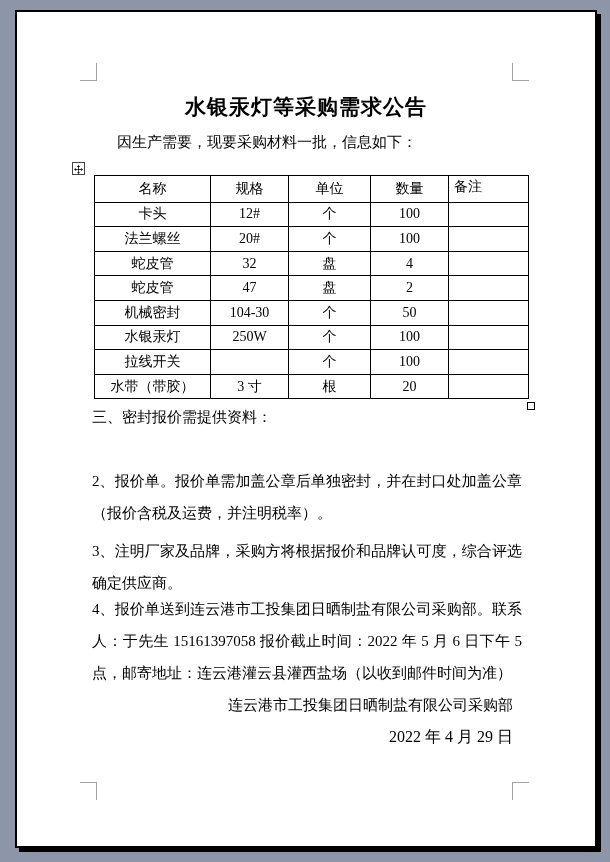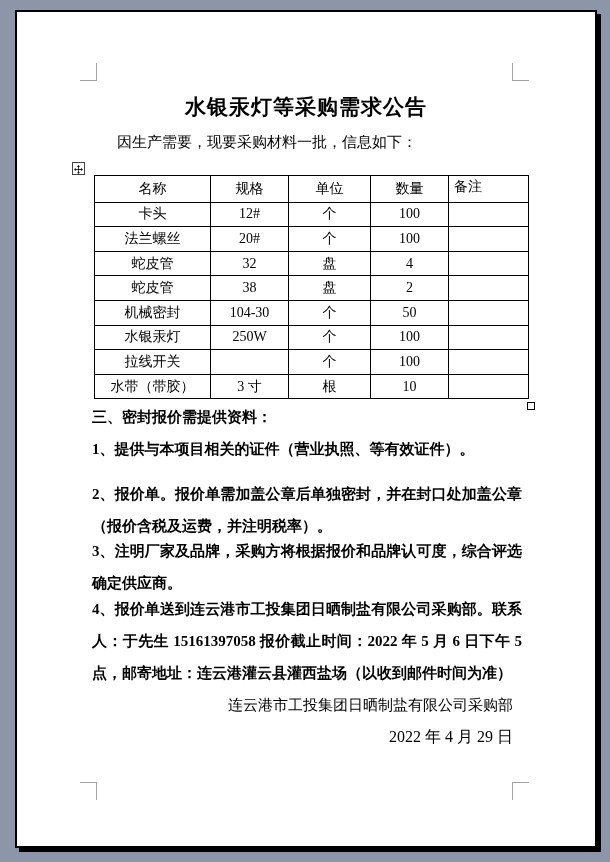--- a/index.html
+++ b/index.html
@@ -75,25 +75,25 @@
     position:absolute;left:527px;top:402px;
     width:8px;height:8px;
     border:1px solid #000;
     background:#fff;
     box-sizing:border-box;
   }
 
   .para{
     position:absolute;left:92px;width:430px;
     font-size:15px;line-height:32px;
-    text-align:justify;text-align-last:left;font-weight:bold;
+    text-align:justify;text-align-last:left;
   }
   .p0{top:401px;}
   .p1{top:433px;}
-  .p2{top:465px;margin-top:13px;}
+  .p2{top:465px;}
   .p3{top:529px;margin-top:6px;}
   .p4{top:593px;}
   .sig{
     position:absolute;left:92px;top:689px;width:421px;
     font-size:15px;line-height:32px;text-align:right;white-space:nowrap;
   }
   .date{
     position:absolute;left:92px;top:721px;width:421px;
     font-size:16px;line-height:32px;text-align:right;white-space:nowrap;
   }
@@ -161,21 +161,21 @@
       </tr>
       <tr>
         <td>蛇皮管</td>
         <td>32</td>
         <td>盘</td>
         <td>4</td>
         <td></td>
       </tr>
       <tr>
         <td>蛇皮管</td>
-        <td>38</td>
+        <td>47</td>
         <td>盘</td>
         <td>2</td>
         <td></td>
       </tr>
       <tr>
         <td>机械密封</td>
         <td>104-30</td>
         <td>个</td>
         <td>50</td>
         <td></td>
@@ -191,30 +191,29 @@
         <td>拉线开关</td>
         <td></td>
         <td>个</td>
         <td>100</td>
         <td></td>
       </tr>
       <tr>
         <td>水带（带胶）</td>
         <td>3 寸</td>
         <td>根</td>
-        <td>10</td>
+        <td>20</td>
         <td></td>
       </tr>
     </tbody>
   </table>
 
   <div class="resize-handle"></div>
 
   <div class="para p0">三、密封报价需提供资料：</div>
-  <div class="para p1">1、提供与本项目相关的证件（营业执照、等有效证件）。</div>
   <div class="para p2">2、报价单。报价单需加盖公章后单独密封，并在封口处加盖公章（报价含税及运费，并注明税率）。</div>
   <div class="para p3">3、注明厂家及品牌，采购方将根据报价和品牌认可度，综合评选确定供应商。</div>
   <div class="para p4">4、报价单送到连云港市工投集团日晒制盐有限公司采购部。联系人：于先生 15161397058 报价截止时间：2022 年 5 月 6 日下午 5 点，邮寄地址：连云港灌云县灌西盐场（以收到邮件时间为准）</div>
 
   <div class="sig">连云港市工投集团日晒制盐有限公司采购部</div>
   <div class="date">2022 年 4 月 29 日</div>
 
 </div>
 
 </body></html>

